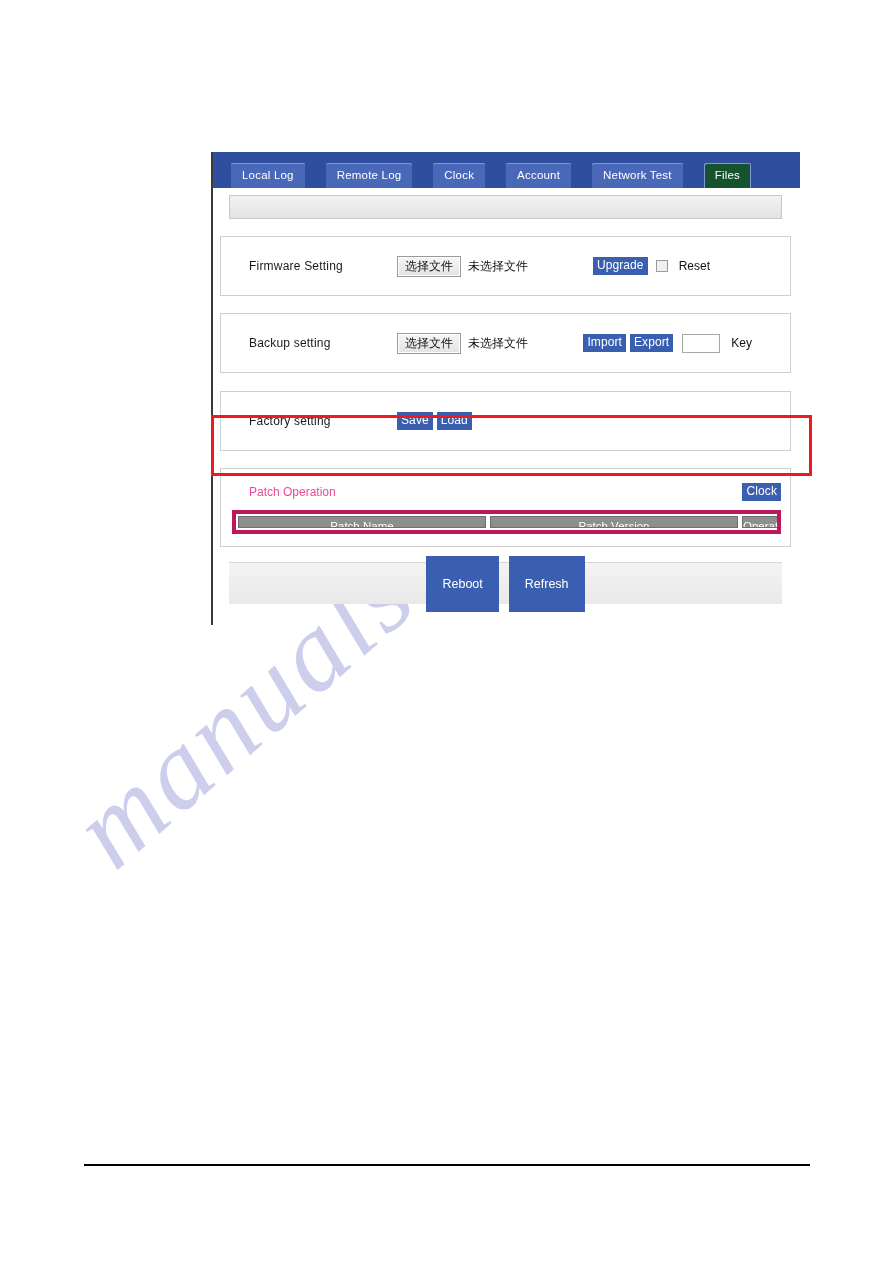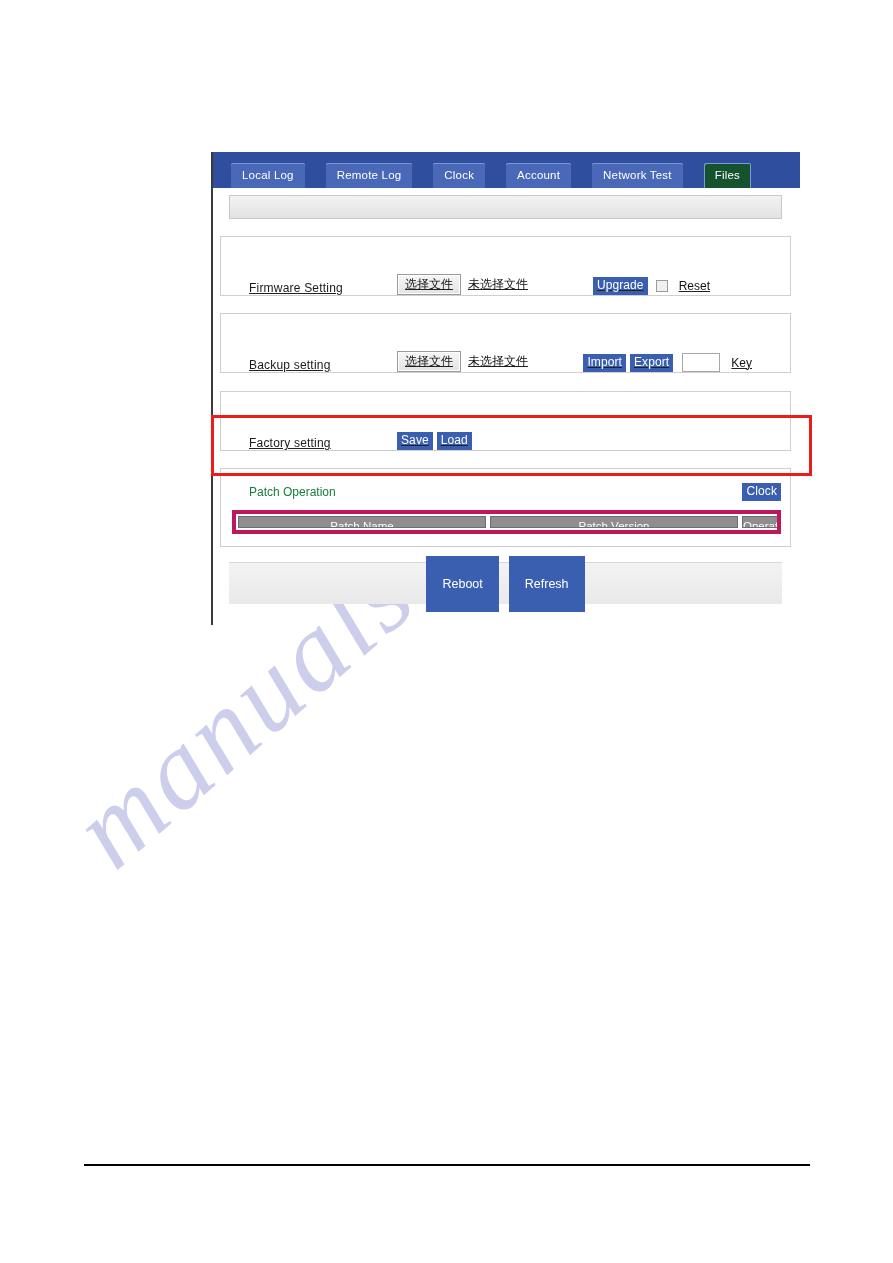--- a/index.html
+++ b/index.html
@@ -110,25 +110,24 @@
   
   .section {
     border: 1px solid #cfcfcf;
     background: #ffffff;
     margin-top: 17px;
     box-sizing: border-box;
     position: relative;
   }
   .row {
     display: flex;
-    align-items: flex-end;
+    align-items: center;
     padding: 0 0 0 28px;
     height: 58px;
     box-sizing: border-box;
-    text-decoration: underline;
   }
   .row-label {
     font-size: 12px;
     color: #1a1a1a;
     width: 148px;
     flex: none;
     letter-spacing: 0.2px;
   }
 
   
@@ -215,21 +214,21 @@
 
   
   .patch-section { padding-bottom: 12px; }
   .patch-head {
     display: flex;
     align-items: center;
     padding: 14px 9px 0 28px;
   }
   .patch-title {
     font-size: 12px;
-    color: #15803d;
+    color: #ec4899;
   }
   .patch-head .btn-blue { margin-left: auto; }
 
   .patch-table {
     margin: 9px 9px 0 11px;
     border: 4px solid #be185d;
     background: #ffffff;
     display: flex;
     box-sizing: border-box;
     height: 24px;

